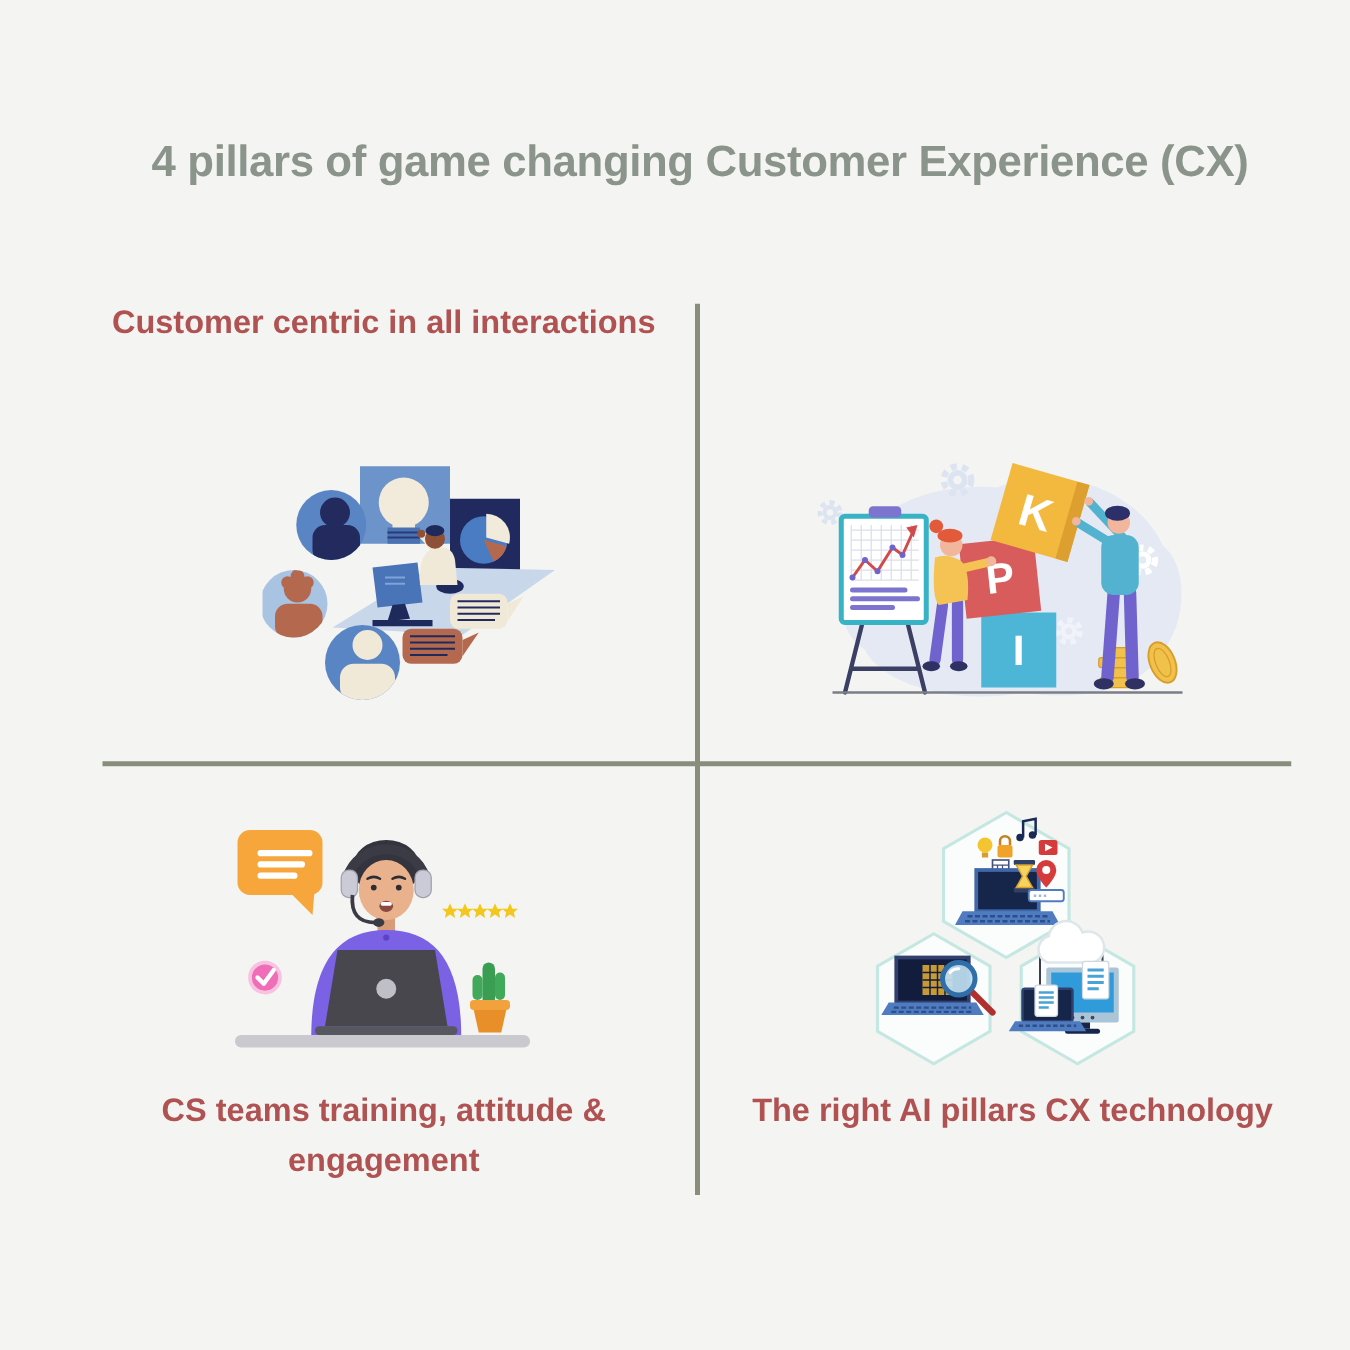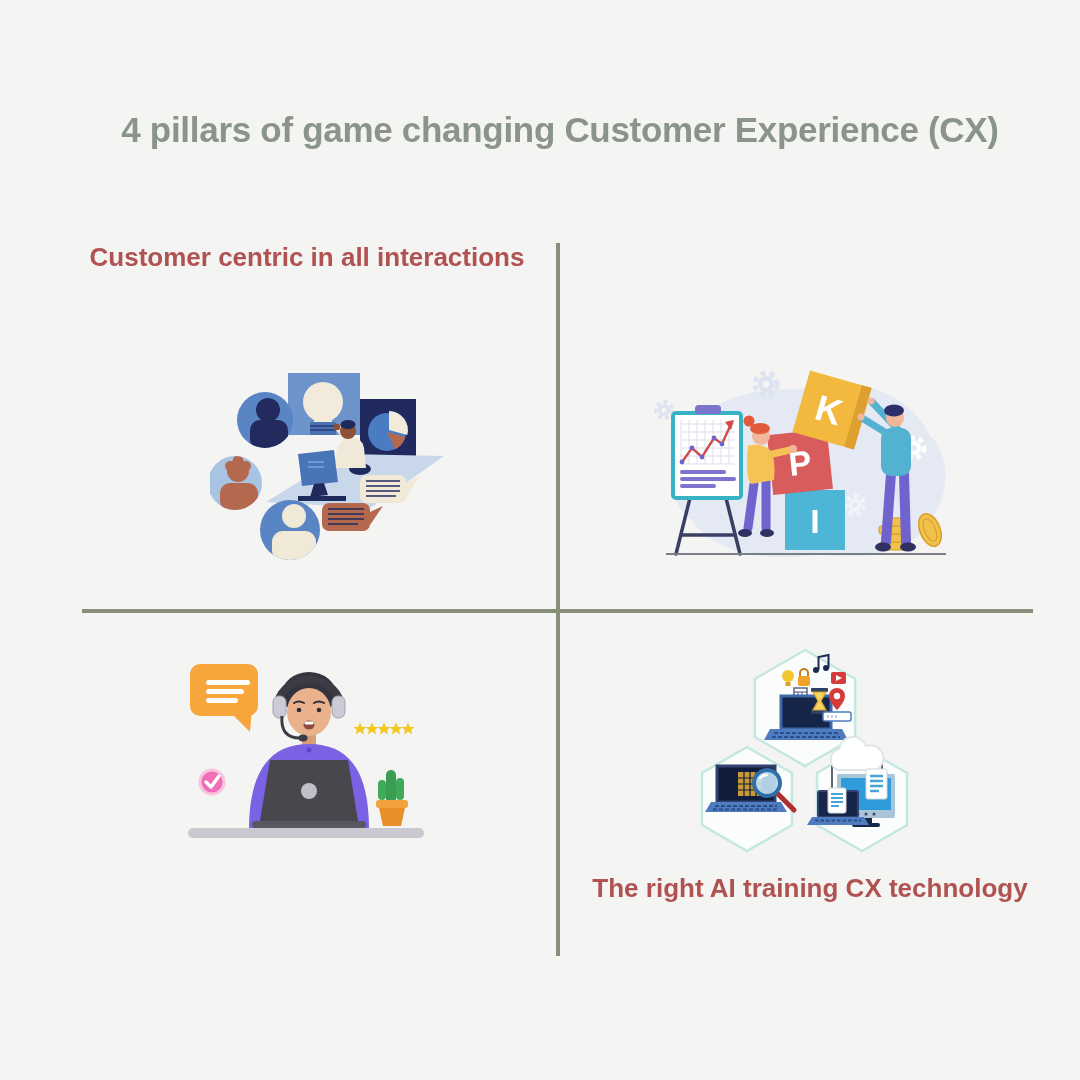--- a/index.html
+++ b/index.html
@@ -25,21 +25,22 @@
 <body>
 
 <div class="canvas">
 
   <h1 class="title">4 pillars of game changing Customer Experience (CX)</h1>
 
   <div class="divider-v"></div>
   <div class="divider-h"></div>
 
   <div class="pillar-title pt-q1">Customer centric in all interactions</div>
-  <div class="pillar-title pt-q4">The right AI training CX technology</div>
+  <div class="pillar-title pt-q3">CS teams training, attitude &amp; engagement</div>
+  <div class="pillar-title pt-q4">The right AI pillars CX technology</div>
 
   <svg class="illus i1" viewBox="0 0 245 218">
     <defs>
       <clipPath id="av1">
           <circle cx="55" cy="70" r="28"></circle>
         </clipPath>
       <clipPath id="av2">
           <circle cx="25" cy="133" r="27"></circle>
         </clipPath>
       <clipPath id="av3">

